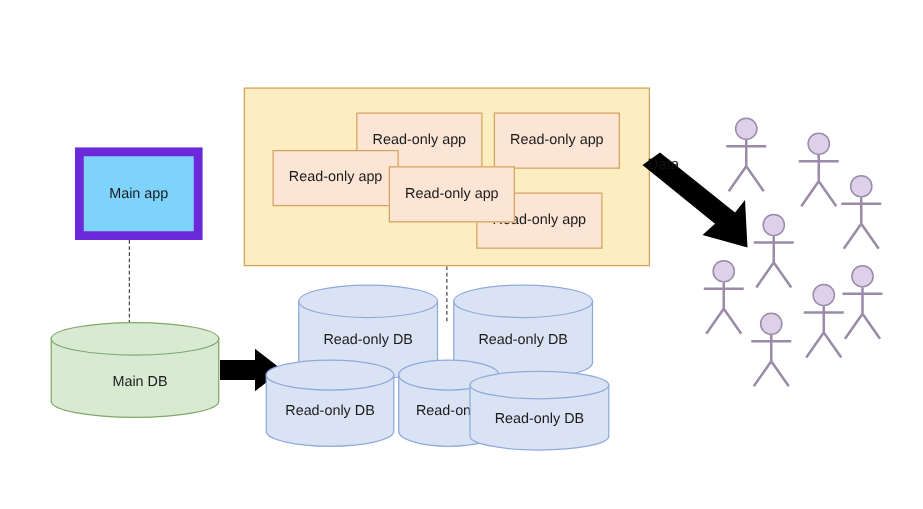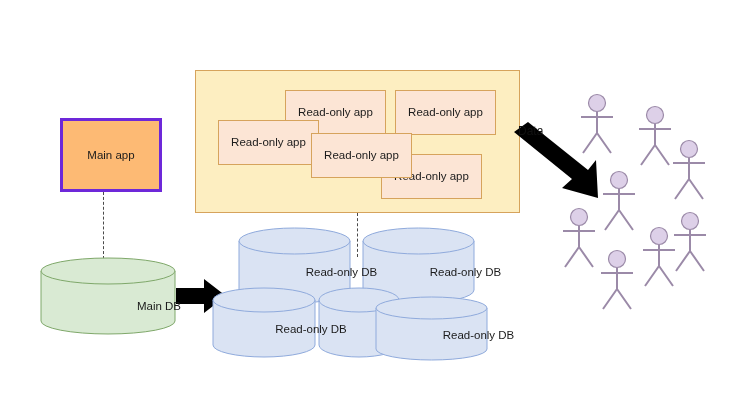--- a/index.html
+++ b/index.html
@@ -28,22 +28,22 @@
     align-items: center;
     justify-content: center;
     font-size: 11.5px;
     color: #1b1b1b;
     line-height: 1.1;
     text-align: center;
     white-space: nowrap;
   }
 
   .main-app {
-    background: #fdba74;
-    border: 3px solid #6d28d9;
+    background: #7dd3fc;
+    border: 7px solid #6d28d9;
   }
 
   .app-group {
     background: #fdeec1;
     border: 1px solid #d6a35c;
   }
 
   .ro-app {
     background: #fce5d5;
     border: 1px solid #d6a35c;
@@ -52,21 +52,20 @@
   
   .cyl-label {
     position: absolute;
     display: flex;
     align-items: center;
     justify-content: center;
     font-size: 11.5px;
     color: #1b1b1b;
     white-space: nowrap;
     pointer-events: none;
-    padding-left: 47px;
   }
 
   
   .dashed-v {
     border-left: 1.6px dashed #4a4a4a;
     width: 0;
   }
 
   .data-label {
     font-size: 12px;

